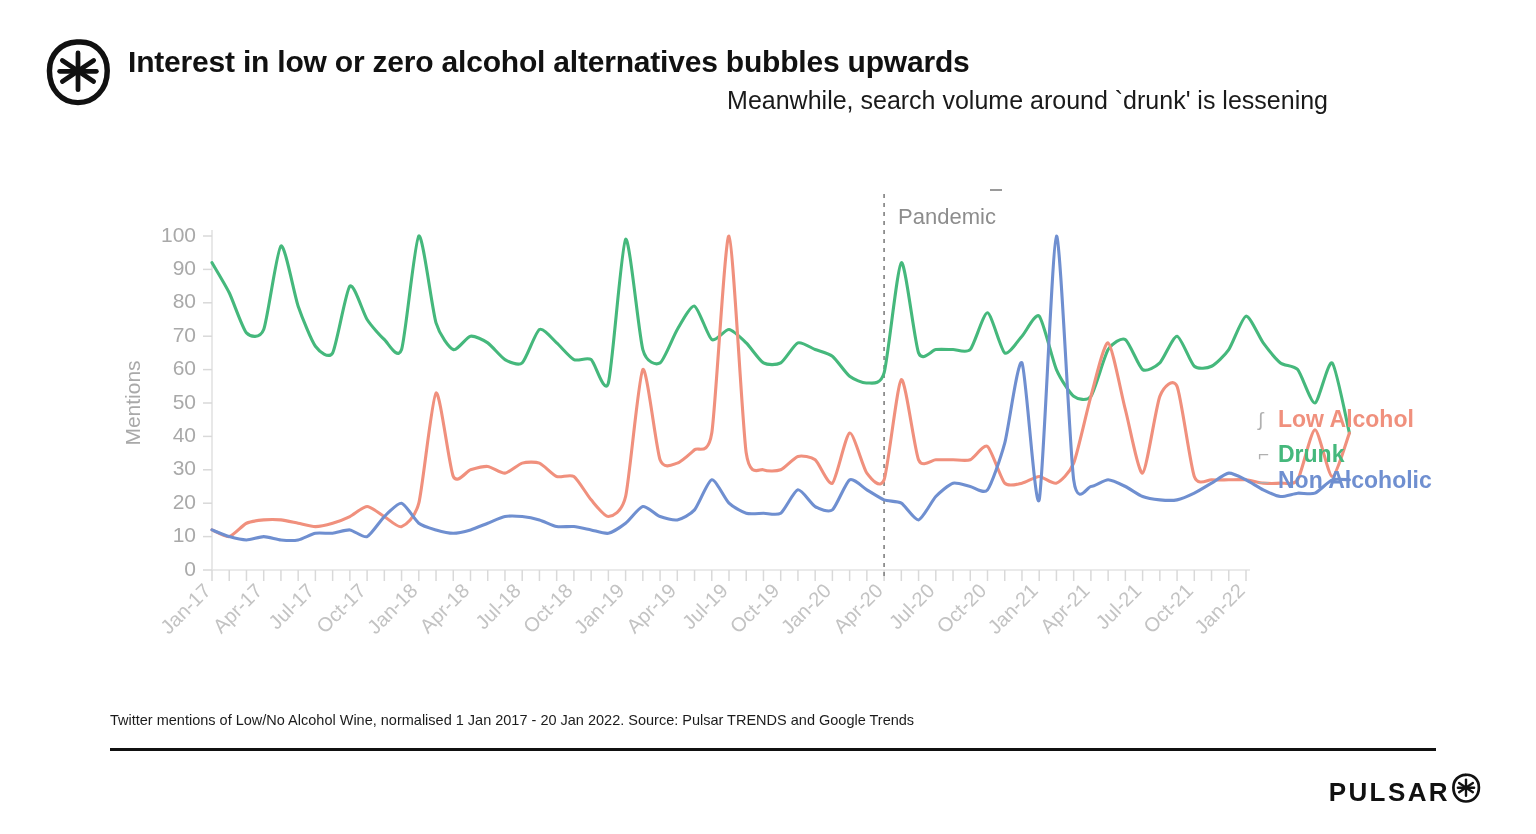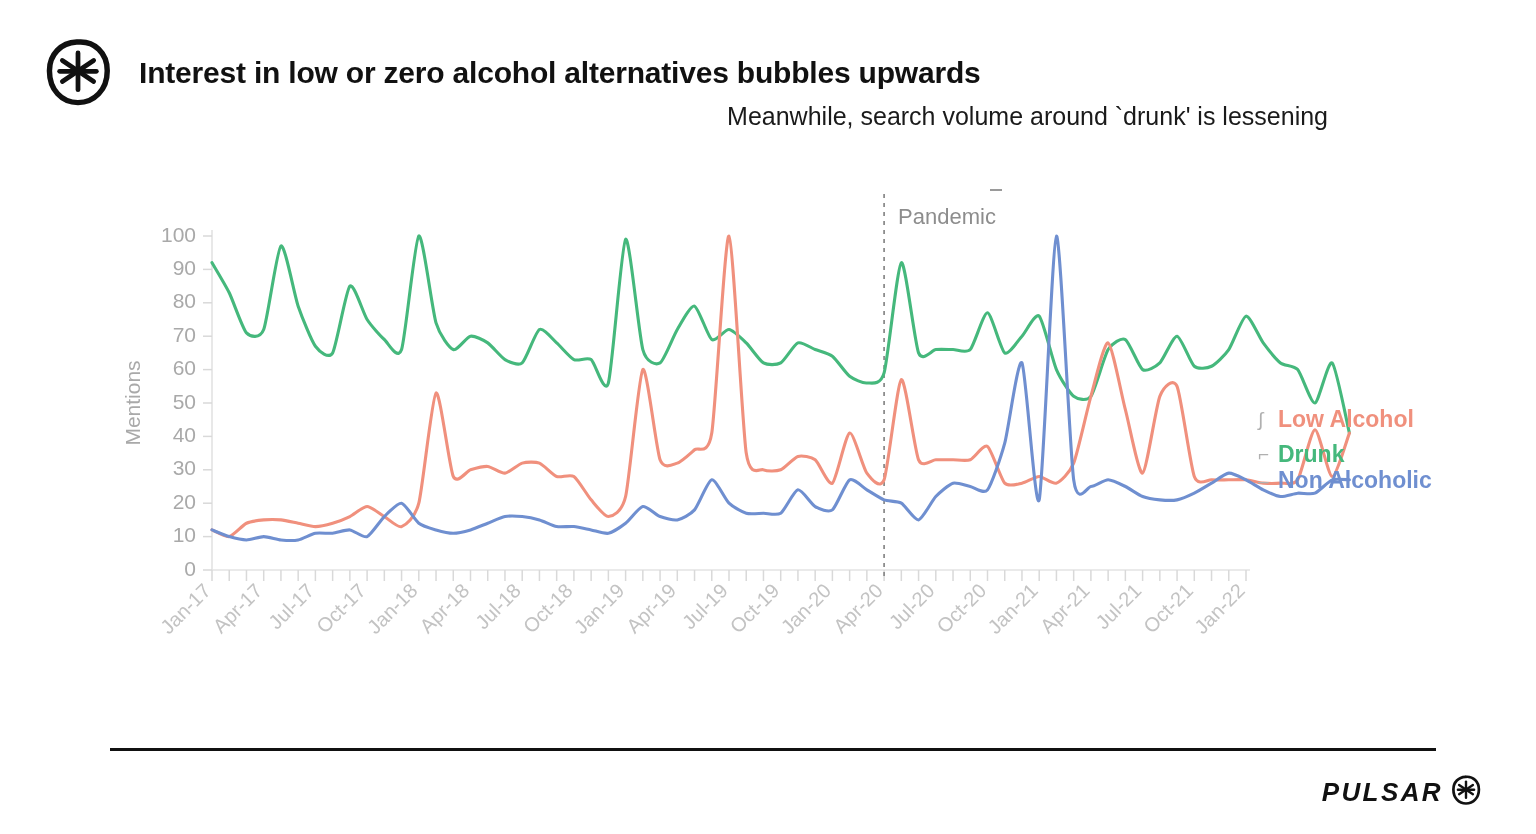--- a/index.html
+++ b/index.html
@@ -31,21 +31,21 @@
     left: 128px;
     top: 44px;
     width: 1200px;
   }
   .slide-title {
     font-size: 30px;
     font-weight: 700;
     color: #111111;
     letter-spacing: -0.2px;
     line-height: 1.18;
-    margin: 11px;
+    margin: 0;
     white-space: nowrap;
   }
   .slide-subtitle {
     font-size: 25px;
     font-weight: 400;
     color: #1a1a1a;
     line-height: 1.2;
     margin: 6px 0 0 0;
     white-space: nowrap;
     text-align: right;
@@ -126,23 +126,22 @@
     top: 748px;
     width: 1326px;
     height: 3px;
     background: #111111;
   }
   .brand {
     position: absolute;
     right: 55px;
     top: 779px;
     display: flex;
-    align-items: flex-end;
-    gap: 8px;
-    font-style: italic;
+    align-items: flex-start;
+    gap: 1px;
   }
   .brand-word {
     font-size: 26px;
     font-weight: 700;
     letter-spacing: 2.4px;
     color: #111111;
     line-height: 1;
   }
   .brand-logo { width: 30px; height: 30px; margin-top: -6px; }
 </style>
@@ -285,20 +284,21 @@
         <path d="M 212.00 379.92 C 213.93 380.67, 225.37 385.48, 229.23 386.60 C 233.09 387.72, 242.61 389.94, 246.47 389.94 C 250.33 389.94, 259.84 386.60, 263.70 386.60 C 267.56 386.60, 277.07 389.57, 280.93 389.94 C 284.79 390.31, 294.31 390.69, 298.17 389.94 C 302.03 389.19, 311.54 384.01, 315.40 383.26 C 319.26 382.51, 328.77 383.63, 332.63 383.26 C 336.49 382.89, 346.01 379.55, 349.87 379.92 C 353.73 380.29, 363.24 388.10, 367.10 386.60 C 370.96 385.10, 380.47 370.30, 384.33 366.56 C 388.19 362.82, 397.71 352.45, 401.57 353.20 C 405.43 353.95, 414.94 370.25, 418.80 373.24 C 422.66 376.23, 432.17 378.80, 436.03 379.92 C 439.89 381.04, 449.41 383.26, 453.27 383.26 C 457.13 383.26, 466.64 381.04, 470.50 379.92 C 474.36 378.80, 483.87 374.74, 487.73 373.24 C 491.59 371.74, 501.11 367.31, 504.97 366.56 C 508.83 365.81, 518.34 366.19, 522.20 366.56 C 526.06 366.93, 535.57 368.78, 539.43 369.90 C 543.29 371.02, 552.81 375.83, 556.67 376.58 C 560.53 377.33, 570.04 376.21, 573.90 376.58 C 577.76 376.95, 587.27 379.17, 591.13 379.92 C 594.99 380.67, 604.51 384.01, 608.37 383.26 C 612.23 382.51, 621.74 376.23, 625.60 373.24 C 629.46 370.25, 638.97 357.29, 642.83 356.54 C 646.69 355.79, 656.21 365.06, 660.07 366.56 C 663.93 368.06, 673.44 370.65, 677.30 369.90 C 681.16 369.15, 690.67 364.37, 694.53 359.88 C 698.39 355.39, 707.91 330.57, 711.77 329.82 C 715.63 329.07, 725.14 349.46, 729.00 353.20 C 732.86 356.94, 742.37 362.10, 746.23 363.22 C 750.09 364.34, 759.61 363.22, 763.47 363.22 C 767.33 363.22, 776.84 365.84, 780.70 363.22 C 784.56 360.60, 794.07 340.59, 797.93 339.84 C 801.79 339.09, 811.31 354.30, 815.17 356.54 C 819.03 358.78, 828.54 362.87, 832.40 359.88 C 836.26 356.89, 845.77 332.06, 849.63 329.82 C 853.49 327.58, 863.01 337.60, 866.87 339.84 C 870.73 342.08, 880.24 348.36, 884.10 349.86 C 887.96 351.36, 897.47 350.96, 901.33 353.20 C 905.19 355.44, 914.71 370.65, 918.57 369.90 C 922.43 369.15, 931.94 350.63, 935.80 346.52 C 939.66 342.41, 949.17 334.28, 953.03 333.16 C 956.89 332.04, 966.41 335.75, 970.27 336.50 C 974.13 337.25, 983.64 344.70, 987.50 339.84 C 991.36 334.98, 1000.87 307.30, 1004.73 293.08 C 1008.59 278.86, 1018.11 206.56, 1021.97 212.92 C 1025.83 219.28, 1035.34 364.08, 1039.20 349.86 C 1043.06 335.64, 1052.57 88.24, 1056.43 86.00 C 1060.29 83.76, 1069.81 301.76, 1073.67 329.82 C 1077.53 357.88, 1087.04 336.50, 1090.90 336.50 C 1094.76 336.50, 1104.27 329.82, 1108.13 329.82 C 1111.99 329.82, 1121.51 334.63, 1125.37 336.50 C 1129.23 338.37, 1138.74 345.02, 1142.60 346.52 C 1146.46 348.02, 1155.97 349.49, 1159.83 349.86 C 1163.69 350.23, 1173.21 350.61, 1177.07 349.86 C 1180.93 349.11, 1190.44 345.05, 1194.30 343.18 C 1198.16 341.31, 1207.67 335.40, 1211.53 333.16 C 1215.39 330.92, 1224.91 323.51, 1228.77 323.14 C 1232.63 322.77, 1242.14 327.95, 1246.00 329.82 C 1249.86 331.69, 1259.37 337.97, 1263.23 339.84 C 1267.09 341.71, 1276.61 346.15, 1280.47 346.52 C 1284.33 346.89, 1293.84 343.55, 1297.70 343.18 C 1301.56 342.81, 1311.07 344.68, 1314.93 343.18 C 1318.79 341.68, 1328.31 331.32, 1332.17 329.82 C 1336.03 328.32, 1347.47 329.82, 1349.40 329.82" stroke="#6f8fd0" class="series-path"></path>
         <text x="1258" y="271.06" class="legend-tick">∫</text>
         <text x="1278" y="271.06" class="legend-label" fill="#f0907d">Low Alcohol</text>
         <text x="1258" y="306.06" class="legend-tick">⌐</text>
         <text x="1278" y="306.06" class="legend-label" fill="#45b87c">Drunk</text>
         <text x="1258" y="331.82" class="legend-tick">–</text>
         <text x="1278" y="331.82" class="legend-label" fill="#6f8fd0">Non Alcoholic</text>
       </svg>
   </div>
 
+  <div class="footnote">Twitter mentions of Low/No Alcohol Wine, normalised 1 Jan 2017 - 20 Jan 2022. Source: Pulsar TRENDS and Google Trends</div>
   <div class="rule"></div>
   <div class="brand">
     <span class="brand-word">PULSAR</span>
     <span class="brand-logo">
       <svg viewBox="0 0 100 100" width="30" height="30" aria-hidden="true">
         <path d="M50 6 C74 4 93 22 93 48 C93 76 74 95 50 95 C26 95 8 76 8 48 C8 24 25 7 48 6" fill="none" stroke="#111111" stroke-width="9" stroke-linecap="round"></path>
         <g stroke="#111111" stroke-width="8" stroke-linecap="round">
           <line x1="50" y1="22" x2="50" y2="76"></line>
           <line x1="27" y1="33" x2="73" y2="64"></line>
           <line x1="73" y1="33" x2="27" y2="64"></line>

